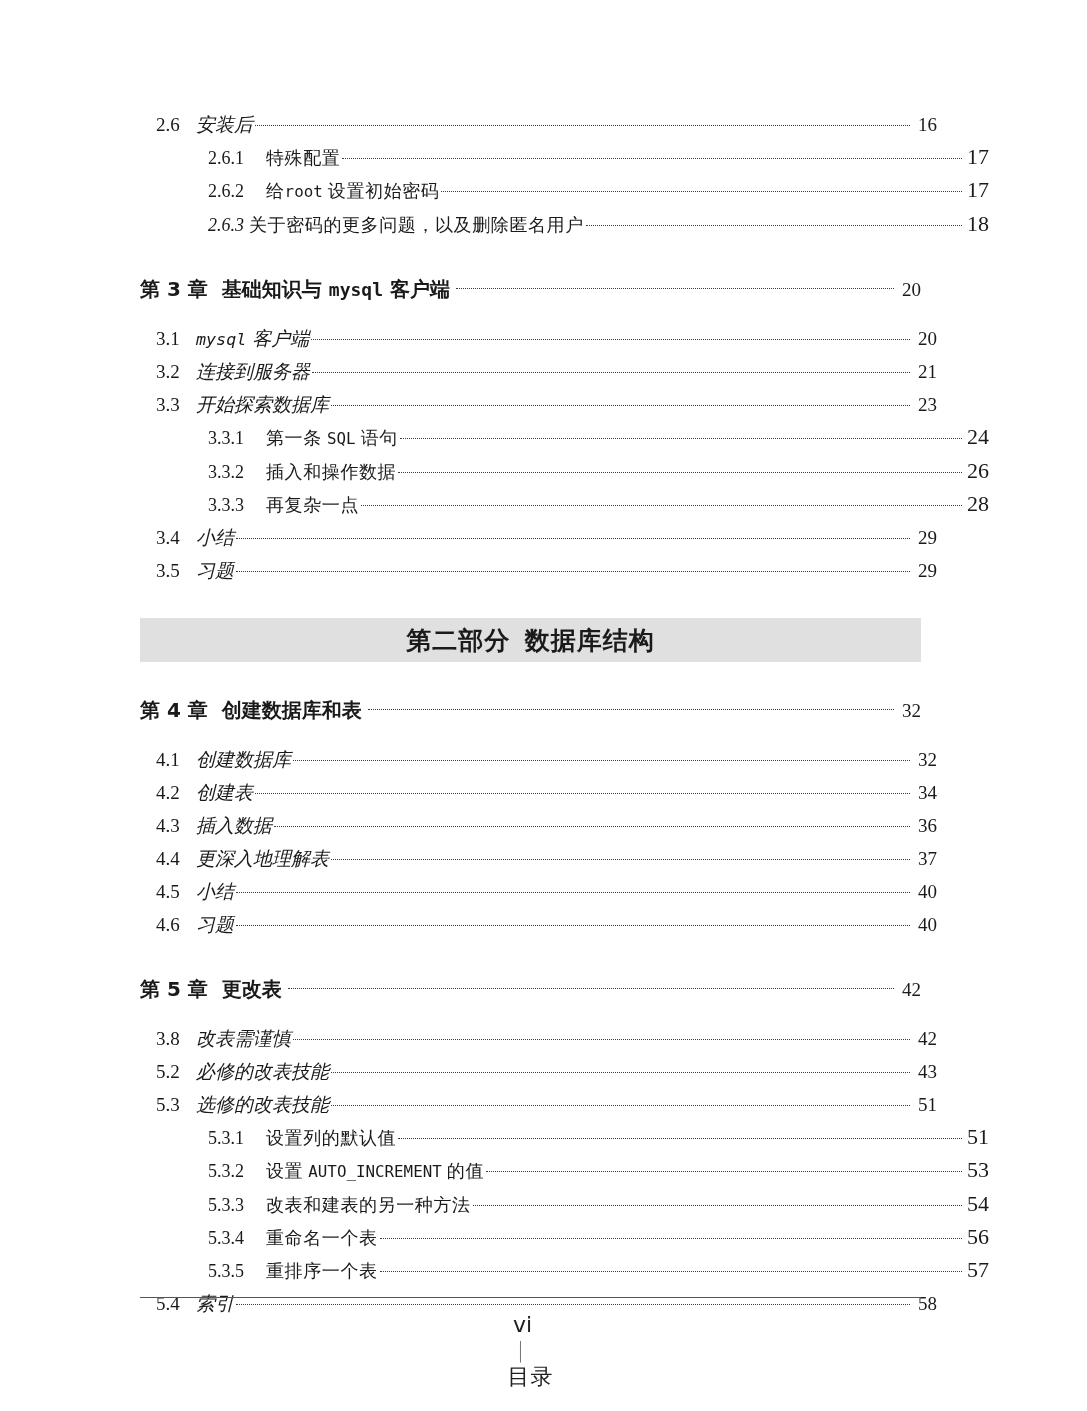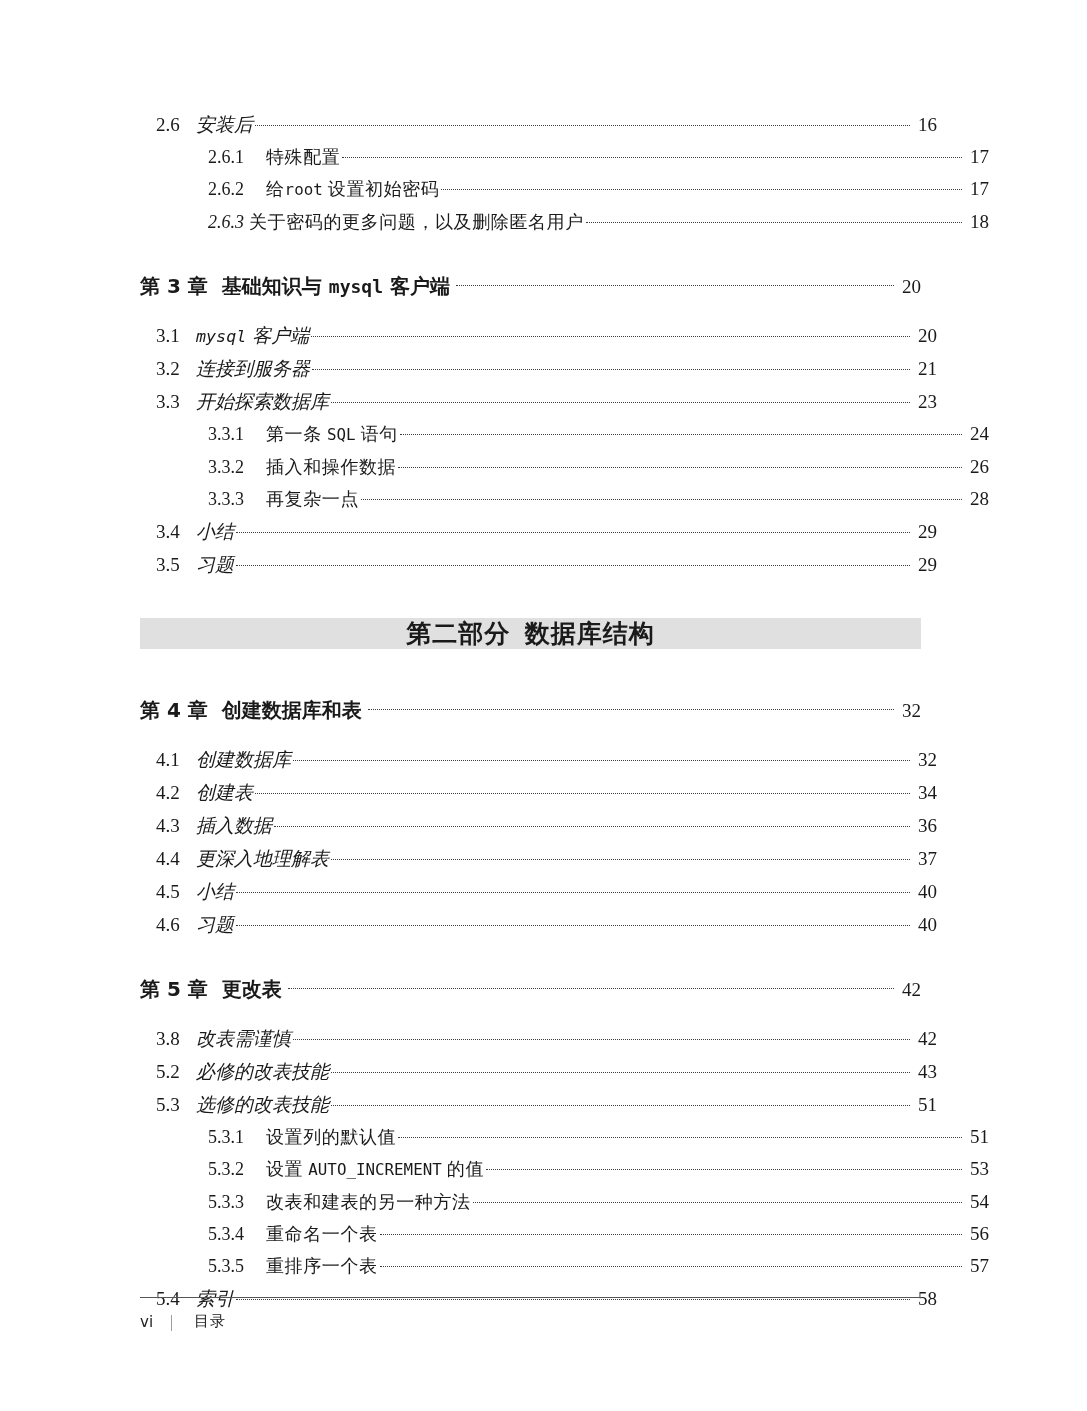--- a/index.html
+++ b/index.html
@@ -104,21 +104,21 @@
     margin-left: 68px;
     font-family: "Liberation Serif", "DejaVu Serif", serif;
   }
   .sub .num {
     width: 58px;
     flex: 0 0 58px;
   }
   .sub .title {
     letter-spacing: 0.6px;
   }
-  .sub .pg { font-size: 19px; }
+  .sub .pg { font-size: 22px; }
 
   
   .sub.tight .num {
     width: auto;
     flex: 0 0 auto;
     margin-right: 5px;
     font-style: italic;
   }
 
   
@@ -128,21 +128,21 @@
     letter-spacing: 0;
   }
   .chap .code { font-size: 0.9em; font-weight: bold; }
 
   
   .part-band {
     position: absolute;
     left: 0;
     top: 618px;
     width: 781px;
-    height: 31px;
+    height: 44px;
     background: #e0e0e0;
     display: flex;
     align-items: center;
     justify-content: center;
   }
   .part-band-text {
     font-family: "Liberation Serif", "DejaVu Serif", serif;
     font-weight: bold;
     font-size: 25px;
     letter-spacing: 1px;
@@ -163,22 +163,23 @@
   }
   .footer-rule {
     width: 781px;
     border-top: 1.4px solid #555;
   }
   .footer-line {
     display: flex;
     align-items: center;
     margin-top: 14px;
     font-family: "DejaVu Sans", "Liberation Sans", sans-serif;
-    font-size: 15px;
+    font-size: 22px;
     color: #222;
+    flex-direction: column;
   }
   .footer-folio { margin-right: 16px; }
   .footer-sep {
     color: #777;
     font-weight: 300;
     margin-right: 20px;
   }
   .footer-label { letter-spacing: 1px; }
 
   .r { line-height: 32px; }

